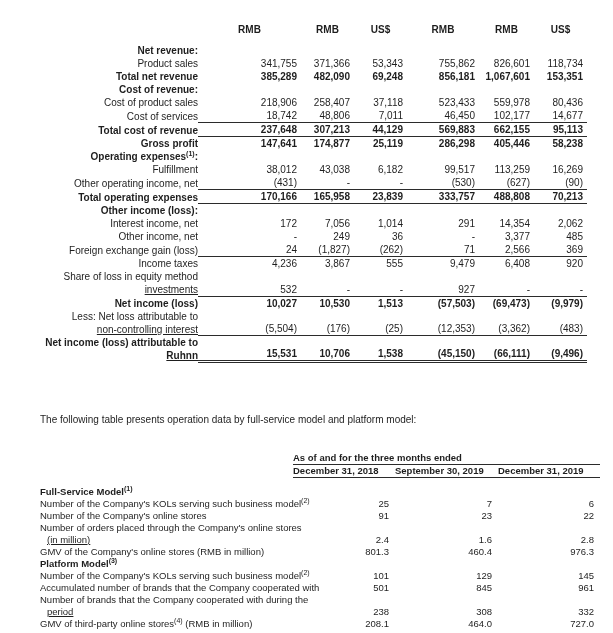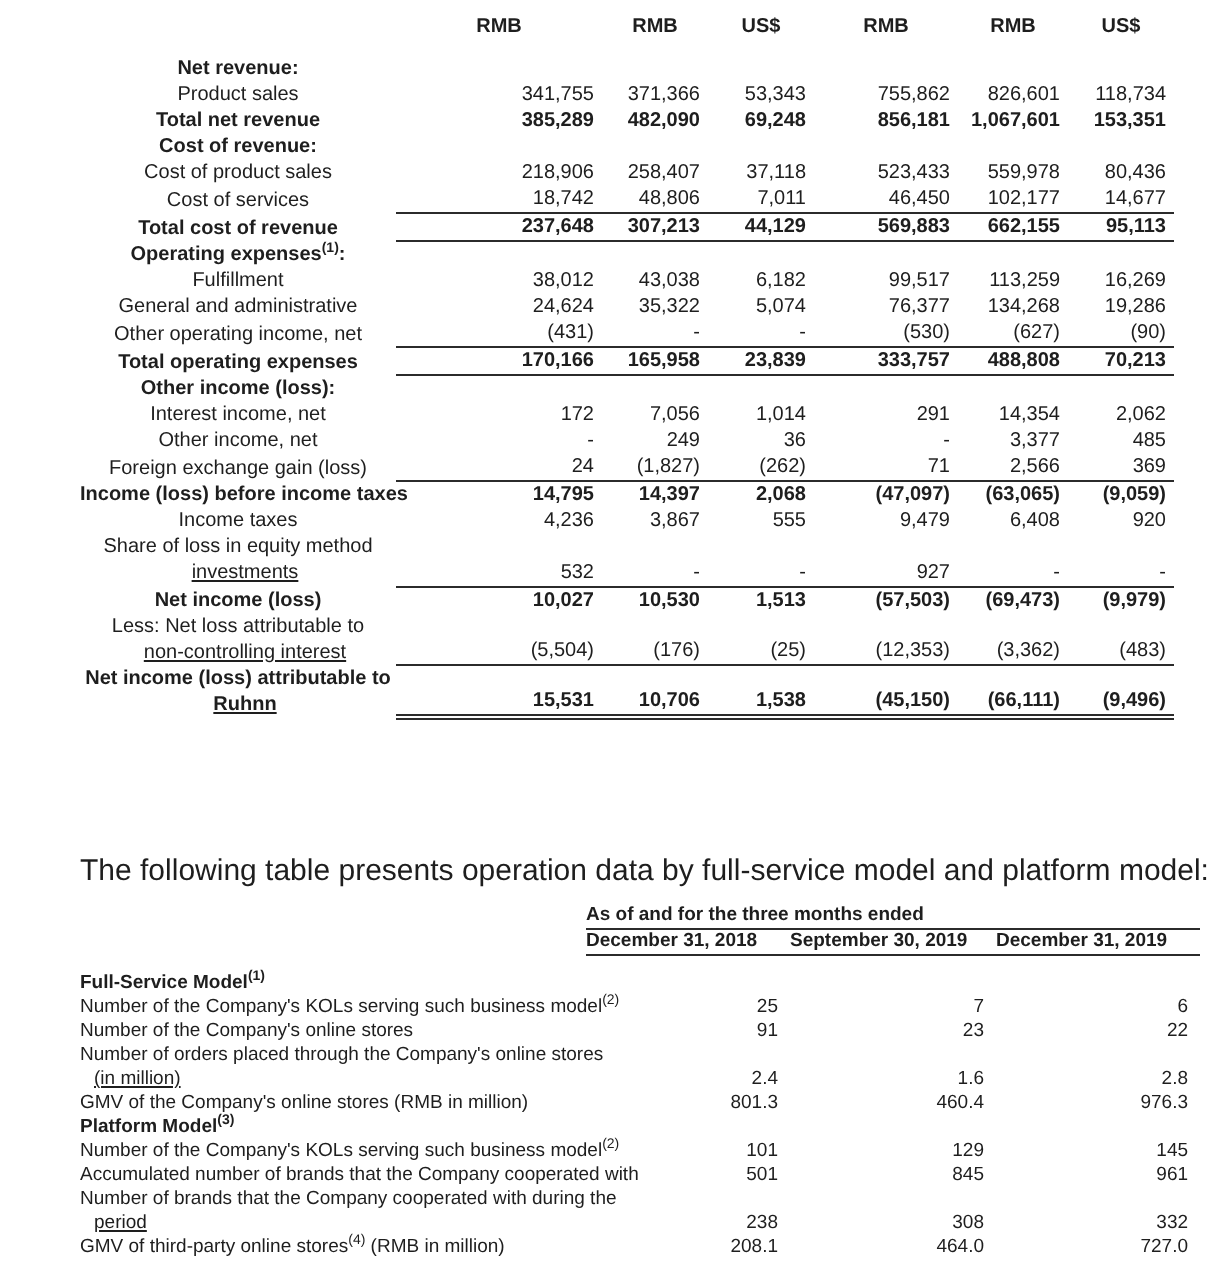--- a/index.html
+++ b/index.html
@@ -7,43 +7,43 @@
     width:613px;height:633px;position:relative;overflow:hidden;
     background:#ffffff;
     font-family:"Liberation Sans","DejaVu Sans",sans-serif;
     color:#1e1e1e;
     -webkit-font-smoothing:antialiased;
   }
   sup{font-size:7px;vertical-align:4px;line-height:0;}
 
   
   #t1{
-    position:absolute;top:8px;left:40px;width:547px;
+    position:absolute;top:24px;left:40px;width:547px;
     border-collapse:collapse;table-layout:fixed;
     font-size:10px;
   }
   #t1 th{
     font-weight:bold;text-align:center;vertical-align:bottom;
     line-height:12px;padding:0 0 8px 0;white-space:nowrap;
   }
   #t1 td{
     vertical-align:bottom;line-height:13px;height:13px;
     padding:0;white-space:nowrap;
   }
-  #t1 td.lbl{text-align:center;overflow:visible;}
+  #t1 td.lbl{text-align:right;overflow:visible;}
   #t1 td.num{text-align:right;padding-right:4px;}
   .b{font-weight:bold;}
   .l2{padding-left:7px;text-decoration:underline;}
   #t1 td.rb{border-bottom:1px solid #2b2b2b;}
   #t1 td.rd{border-bottom:3px double #2b2b2b;}
 
   
   #intro{
-    position:absolute;top:430px;left:40px;width:560px;
-    font-size:15px;line-height:12px;white-space:nowrap;
+    position:absolute;top:414px;left:40px;width:560px;
+    font-size:10px;line-height:12px;white-space:nowrap;
   }
 
   
   #t2{
     position:absolute;top:452px;left:40px;width:560px;
     border-collapse:collapse;table-layout:fixed;
     font-size:9.5px;
   }
   #t2 th{
     font-weight:bold;text-align:left;vertical-align:bottom;
@@ -156,20 +156,31 @@
         </td>
         <td class="num b rb">237,648</td>
         <td class="num b rb">307,213</td>
         <td class="num b rb">44,129</td>
         <td class="num b rb">569,883</td>
         <td class="num b rb">662,155</td>
         <td class="num b rb">95,113</td>
       </tr>
       <tr>
         <td class="lbl b">
+          <div>Gross profit</div>
+        </td>
+        <td class="num b">147,641</td>
+        <td class="num b">174,877</td>
+        <td class="num b">25,119</td>
+        <td class="num b">286,298</td>
+        <td class="num b">405,446</td>
+        <td class="num b">58,238</td>
+      </tr>
+      <tr>
+        <td class="lbl b">
           <div>Operating expenses<sup>(1)</sup>:</div>
         </td>
         <td class="num b"></td>
         <td class="num b"></td>
         <td class="num b"></td>
         <td class="num b"></td>
         <td class="num b"></td>
         <td class="num b"></td>
       </tr>
       <tr>
@@ -178,31 +189,20 @@
         </td>
         <td class="num">38,012</td>
         <td class="num">43,038</td>
         <td class="num">6,182</td>
         <td class="num">99,517</td>
         <td class="num">113,259</td>
         <td class="num">16,269</td>
       </tr>
       <tr>
         <td class="lbl">
-          <div>General and administrative</div>
-        </td>
-        <td class="num">24,624</td>
-        <td class="num">35,322</td>
-        <td class="num">5,074</td>
-        <td class="num">76,377</td>
-        <td class="num">134,268</td>
-        <td class="num">19,286</td>
-      </tr>
-      <tr>
-        <td class="lbl">
           <div>Other operating income, net</div>
         </td>
         <td class="num rb">(431)</td>
         <td class="num rb">-</td>
         <td class="num rb">-</td>
         <td class="num rb">(530)</td>
         <td class="num rb">(627)</td>
         <td class="num rb">(90)</td>
       </tr>
       <tr>
@@ -252,31 +252,20 @@
       <tr>
         <td class="lbl">
           <div>Foreign exchange gain (loss)</div>
         </td>
         <td class="num rb">24</td>
         <td class="num rb">(1,827)</td>
         <td class="num rb">(262)</td>
         <td class="num rb">71</td>
         <td class="num rb">2,566</td>
         <td class="num rb">369</td>
-      </tr>
-      <tr>
-        <td class="lbl b">
-          <div>Income (loss) before income taxes</div>
-        </td>
-        <td class="num b">14,795</td>
-        <td class="num b">14,397</td>
-        <td class="num b">2,068</td>
-        <td class="num b">(47,097)</td>
-        <td class="num b">(63,065)</td>
-        <td class="num b">(9,059)</td>
       </tr>
       <tr>
         <td class="lbl">
           <div>Income taxes</div>
         </td>
         <td class="num">4,236</td>
         <td class="num">3,867</td>
         <td class="num">555</td>
         <td class="num">9,479</td>
         <td class="num">6,408</td>

